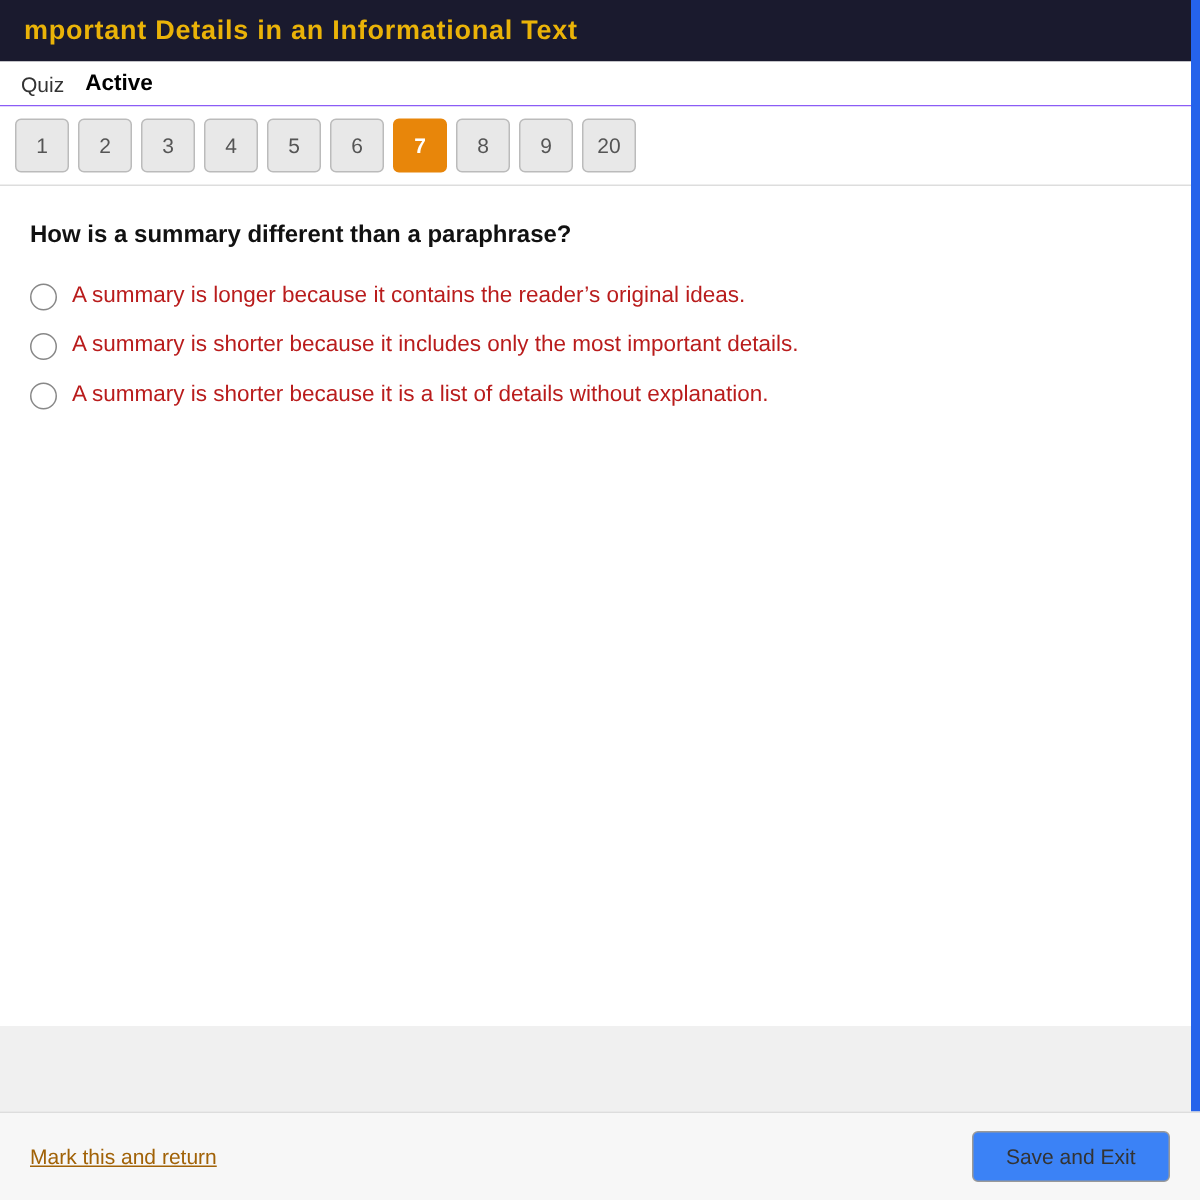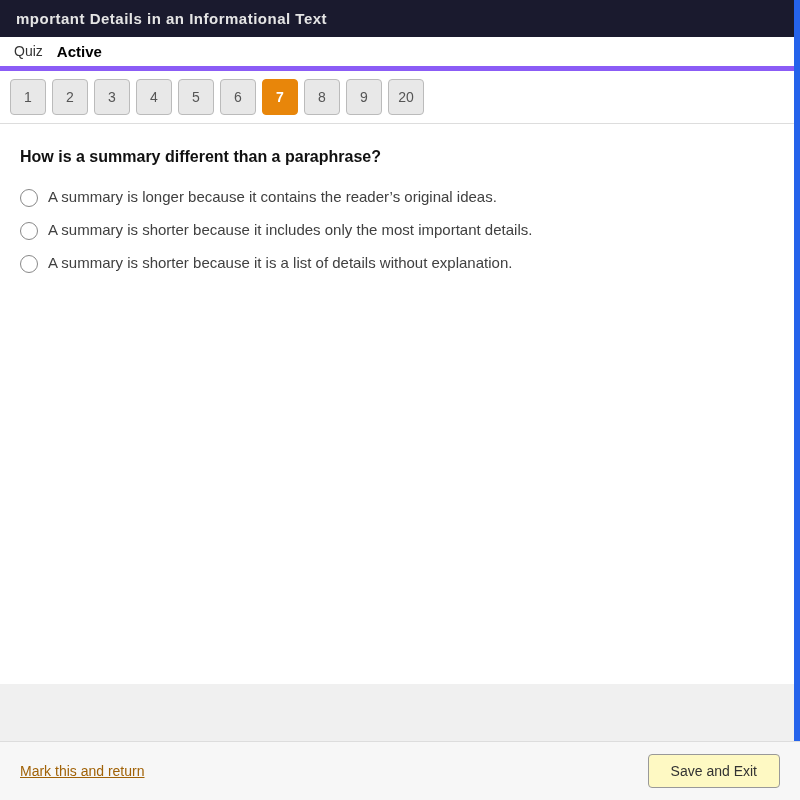--- a/index.html
+++ b/index.html
@@ -8,32 +8,33 @@
       font-family: Arial, sans-serif;
       background: #f0f0f0;
       width: 800px;
       height: 800px;
       overflow: hidden;
       position: relative;
     }
 
     .header-bar {
       background: #1a1a2e;
-      color: #e5e5e5;
-      font-size: 15px;
+      color: #eab308;
+      font-size: 18px;
       font-weight: bold;
       padding: 10px 16px;
       letter-spacing: 0.5px;
     }
 
     .quiz-bar {
       background: #ffffff;
       display: flex;
+      align-items: center;
       padding: 6px 14px;
-      border-bottom: 5px solid #8b5cf6;
+      border-bottom: 1px solid #8b5cf6;
       gap: 14px;
     }
 
     .quiz-label {
       font-size: 14px;
       color: #333;
       font-weight: normal;
     }
 
     .active-label {
@@ -105,21 +106,21 @@
       display: flex;
       flex-direction: column;
       gap: 14px;
     }
 
     .option-item {
       display: flex;
       align-items: flex-start;
       gap: 10px;
       font-size: 15px;
-      color: #404040;
+      color: #b91c1c;
       cursor: pointer;
     }
 
     .radio-circle {
       width: 18px;
       height: 18px;
       min-width: 18px;
       border-radius: 50%;
       border: 1.5px solid #888;
       background: white;
@@ -140,21 +141,21 @@
     }
 
     .mark-return-link {
       color: #a16207;
       font-size: 14px;
       text-decoration: underline;
       cursor: pointer;
     }
 
     .save-exit-btn {
-      background: #fef9c3;
+      background: #3b82f6;
       border: 1px solid #999;
       border-radius: 4px;
       padding: 8px 22px;
       font-size: 14px;
       color: #333;
       cursor: pointer;
     }
   </style>
 </head>
 <body>

